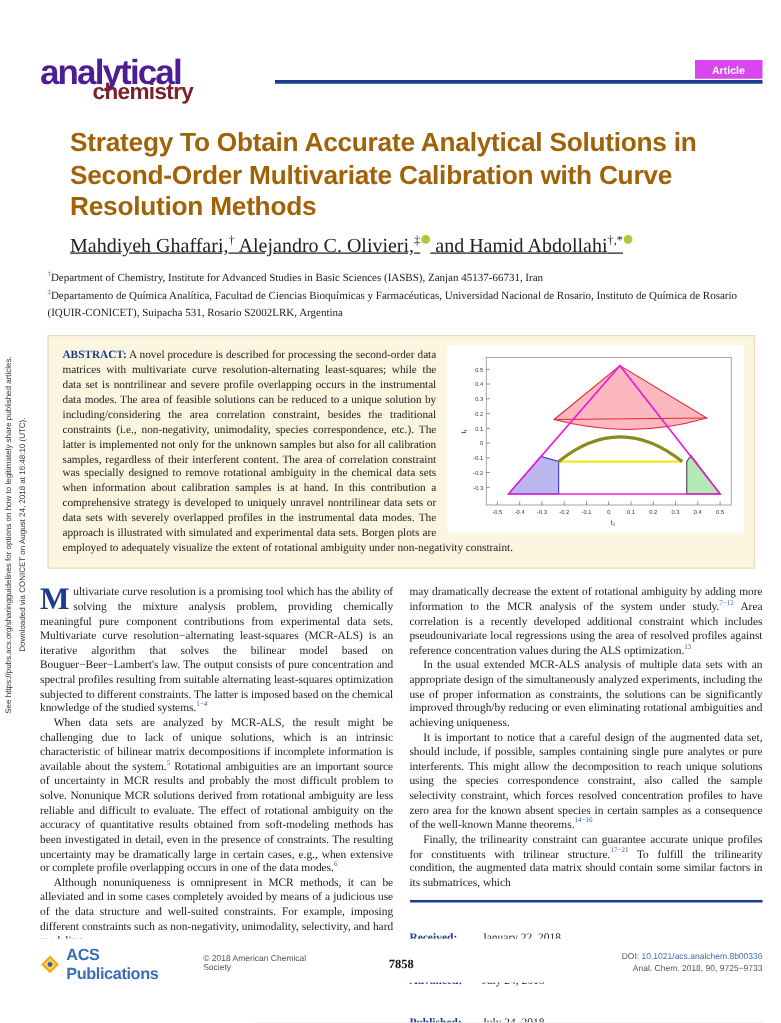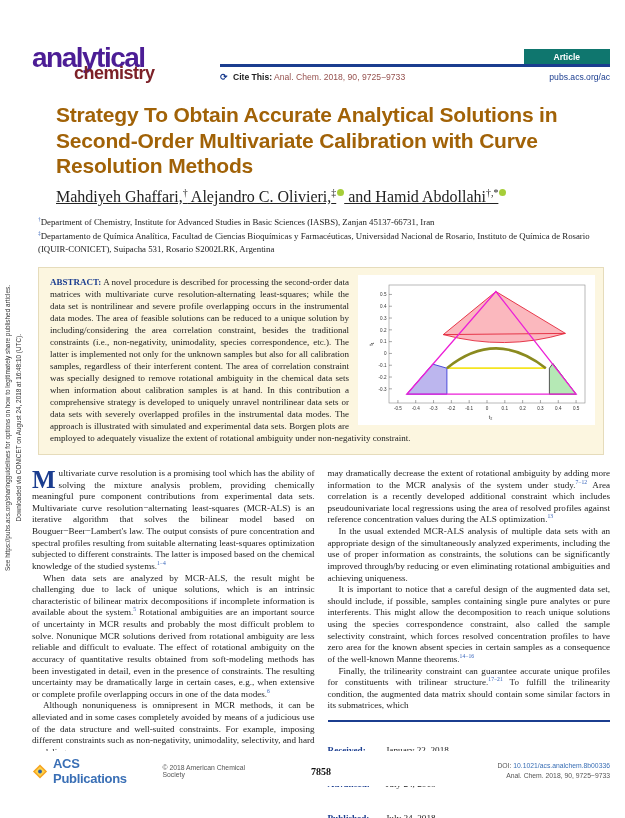--- a/index.html
+++ b/index.html
@@ -9,23 +9,23 @@
 
   
   .header{display:flex;align-items:flex-start;}
   .logo{width:188px;line-height:1;}
   .logo-a{font-family:"Liberation Sans",sans-serif;font-weight:bold;font-size:28px;
           color:#4c1d95;letter-spacing:-1.5px;}
   .logo-c{font-family:"Liberation Sans",sans-serif;font-weight:bold;font-size:18px;
           color:#7c2128;letter-spacing:-0.5px;margin:-8px 0 0 42px;}
   .header-right{flex:1;padding-top:2px;}
   .badge-row{text-align:right;}
-  .badge{display:inline-block;background:#0f766e;color:#fff;
+  .badge{display:inline-block;background:#d946ef;color:#fff;
          font-family:"Liberation Sans",sans-serif;font-size:8.5px;font-weight:bold;
-         padding:3px 30px 2px;}
+         padding:3px 14px 2px;}
   .head-rule{height:2.5px;background:#1b3d8f;}
   .cite-row{display:flex;justify-content:space-between;margin-top:5px;
             font-family:"Liberation Sans",sans-serif;font-size:8.6px;}
   .cite-icon{display:inline-block;color:#1b3d8f;font-weight:bold;font-size:9px;margin-right:3px;}
   .cite-label{font-weight:bold;color:#222;}
   .cite-ref{color:#96524f;}
   .site-link{color:#1b3d8f;}
 
   
   .title{margin:20px 0 0 24px;font-family:"Liberation Sans",sans-serif;font-weight:bold;
@@ -97,28 +97,20 @@
     <div class="header">
       <div class="logo">
         <div class="logo-a">analytical</div>
         <div class="logo-c">chemistry</div>
       </div>
       <div class="header-right">
         <div class="badge-row">
           <span class="badge">Article</span>
         </div>
         <div class="head-rule"></div>
-        <div class="cite-row">
-          <span>
-            <span class="cite-icon">⟳</span>
-            <span class="cite-label">Cite This:</span>
-            <span class="cite-ref">Anal. Chem. 2018, 90, 9725−9733</span>
-          </span>
-          <span class="site-link">pubs.acs.org/ac</span>
-        </div>
       </div>
     </div>
 
     <div class="title">Strategy To Obtain Accurate Analytical Solutions in Second-Order Multivariate Calibration with Curve Resolution Methods</div>
     <div class="authors">Mahdiyeh Ghaffari,<sup class="ref">†</sup> Alejandro C. Olivieri,<sup class="ref">‡</sup><span class="orcid"></span> and Hamid Abdollahi<sup class="ref">†,*</sup><span class="orcid"></span></div>
     <div class="affils">
       <p><sup class="ref">†</sup>Department of Chemistry, Institute for Advanced Studies in Basic Sciences (IASBS), Zanjan 45137-66731, Iran</p>
       <p><sup class="ref">‡</sup>Departamento de Química Analítica, Facultad de Ciencias Bioquímicas y Farmacéuticas, Universidad Nacional de Rosario, Instituto de Química de Rosario (IQUIR-CONICET), Suipacha 531, Rosario S2002LRK, Argentina</p>
     </div>
 

